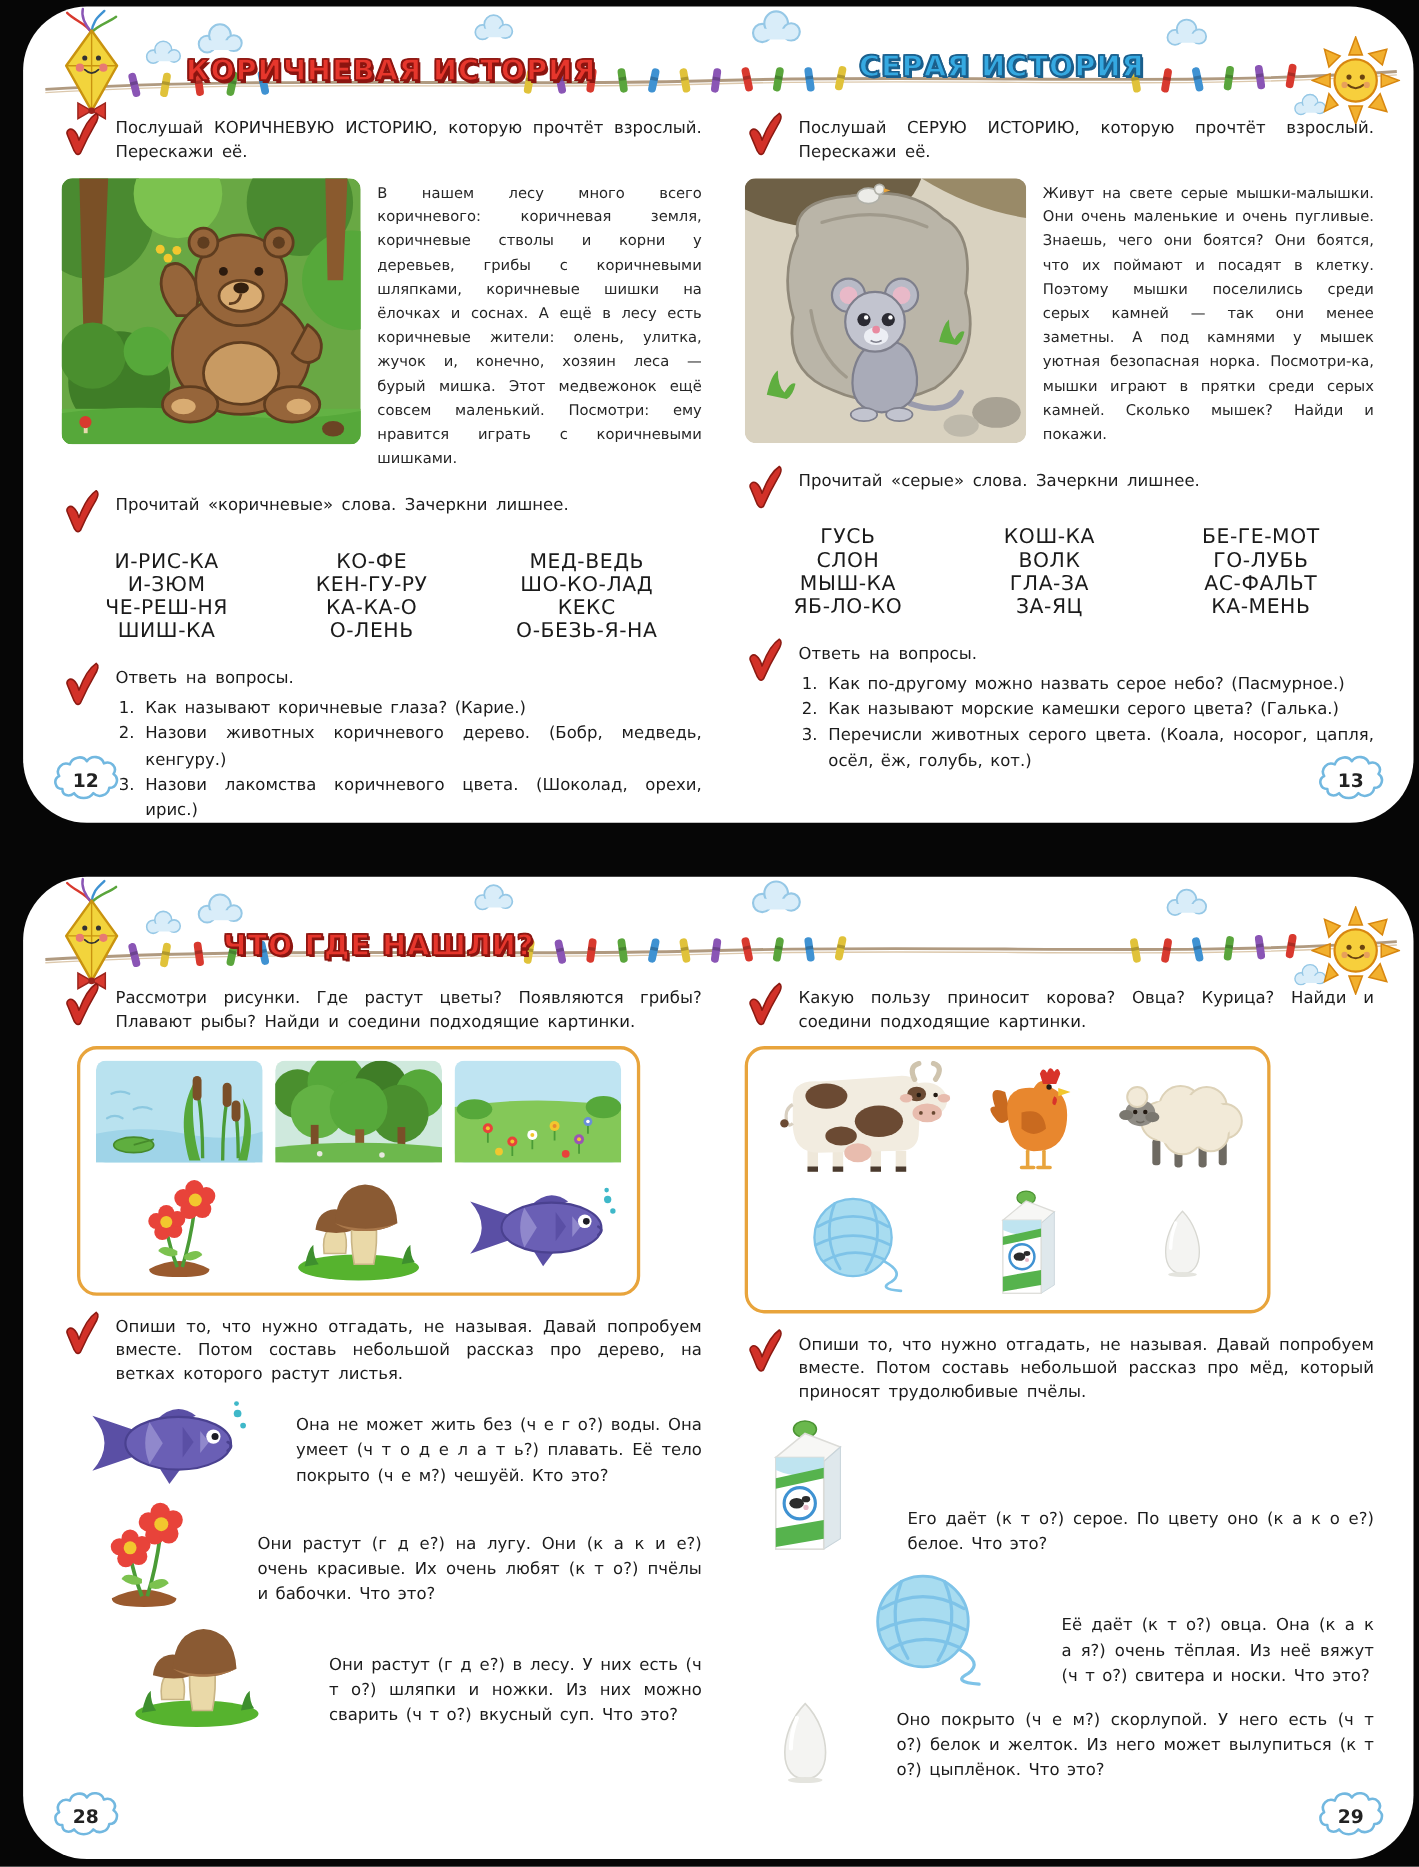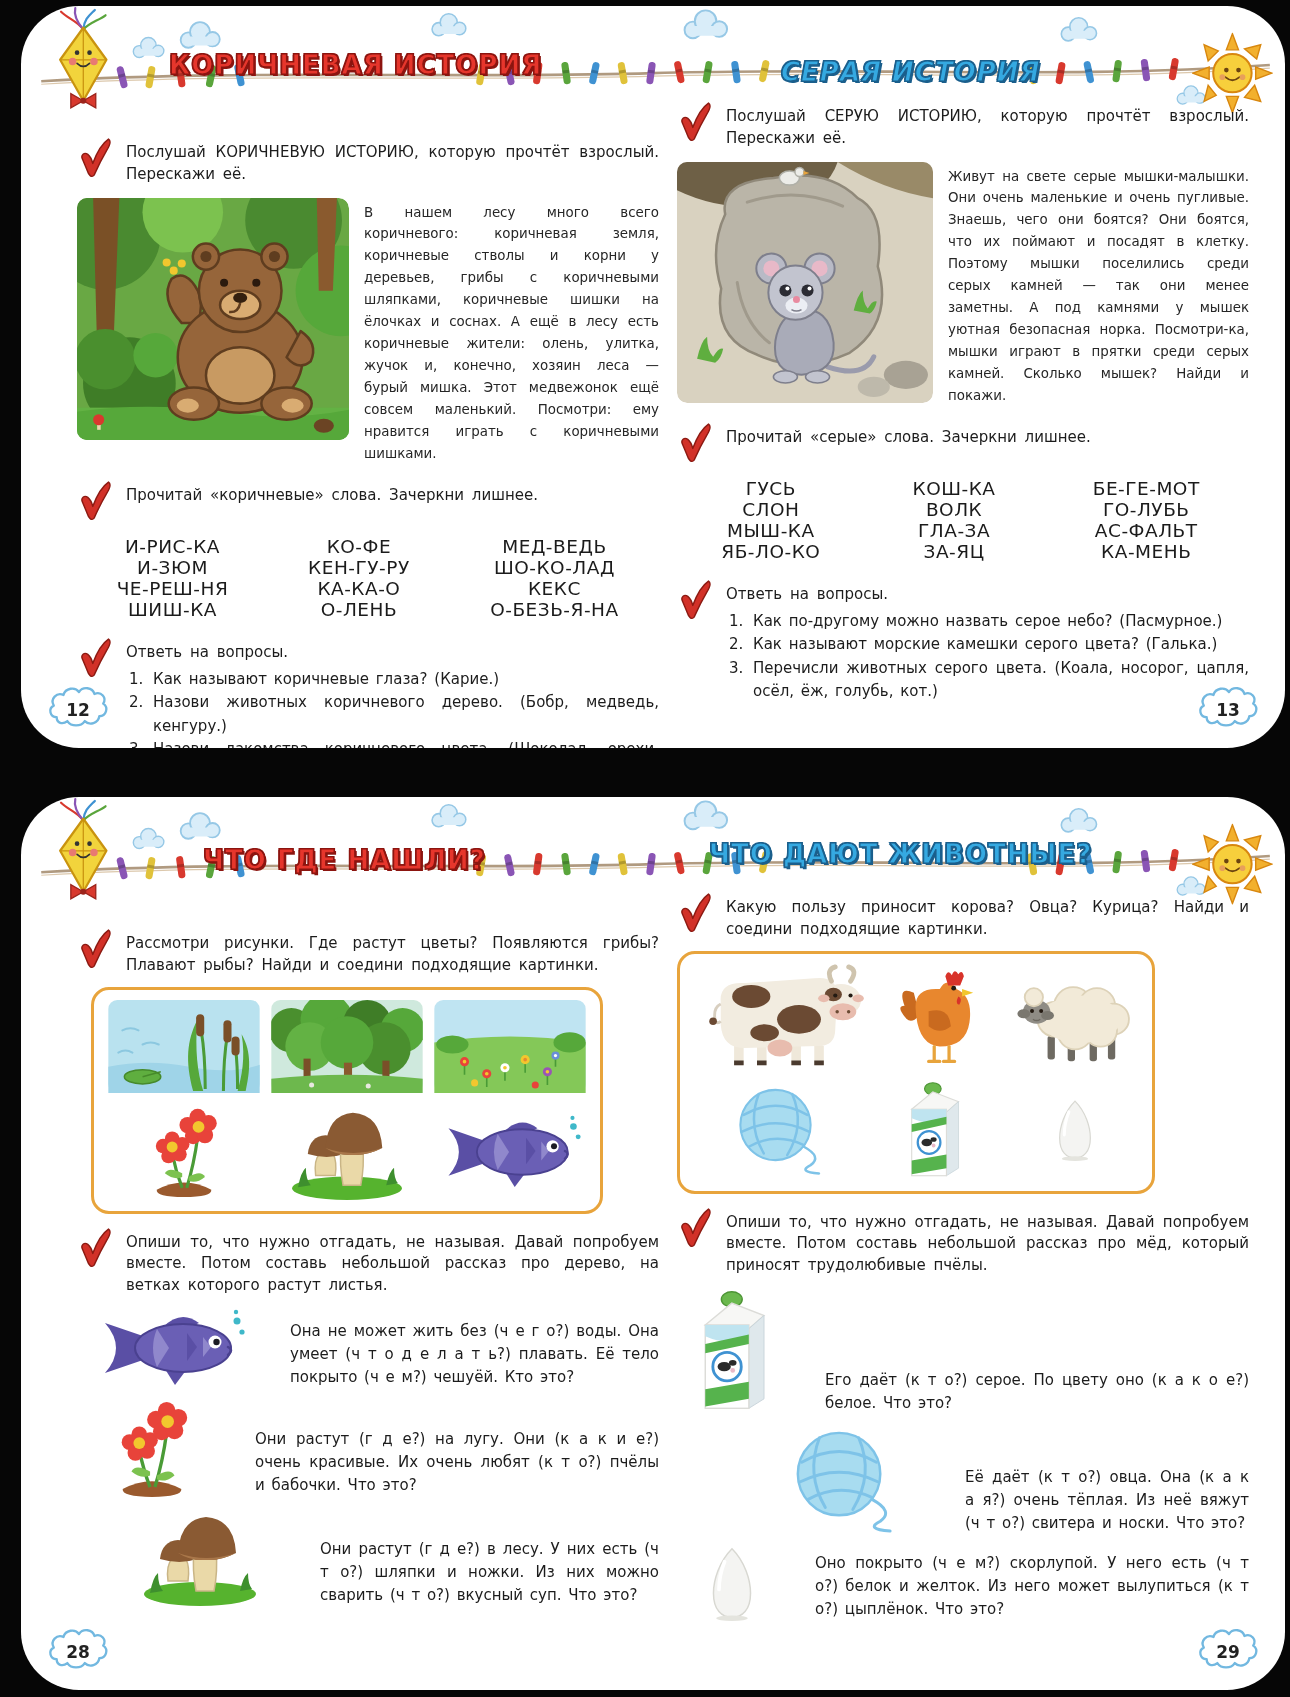--- a/index.html
+++ b/index.html
@@ -15,26 +15,26 @@
 
   .header{position:absolute;top:0;left:0;width:100%;height:112px;}
   .header .ropesvg{position:absolute;inset:0;width:100%;height:100%;}
   .title{position:absolute;font-weight:800;white-space:nowrap;text-align:center;letter-spacing:1px;
          font-size:26px;line-height:1;}
   .t-red{color:#e6362c;-webkit-text-stroke:1.2px #8c1510;
     text-shadow:-1px -1px 0 #8c1510,1px -1px 0 #8c1510,-1px 1px 0 #8c1510,2px 2px 0 #8c1510;}
   .t-blue{color:#35a9e1;-webkit-text-stroke:1.2px #1b5f8c;
     text-shadow:-1px -1px 0 #1b5f8c,1px -1px 0 #1b5f8c,-1px 1px 0 #1b5f8c,2px 2px 0 #1b5f8c;}
   #spread1 .t-left{left:148px;top:46px;width:312px;}
-  #spread1 .t-right{left:760px;top:53px;width:244px;font-style:italic;}
+  #spread1 .t-right{left:760px;top:42px;width:244px;}
   #spread2 .t-left{left:182px;top:50px;width:280px;}
   #spread2 .t-right{left:688px;top:44px;width:360px;}
 
   .col{position:absolute;top:98px;}
-  .col-l{left:56px;width:582px;margin-top:36px;}
+  .col-l{left:35px;width:582px;}
   .col-r{left:656px;width:572px;}
 
   .task{display:flex;gap:13px;margin-bottom:10px;align-items:flex-start;}
   .chk{flex:0 0 36px;width:36px;height:42px;margin-top:-3px;}
   .task p{margin:2px 0 0;font-size:15px;line-height:1.45;color:#1c1c1c;text-align:justify;word-spacing:3px;}
   .qblock{flex:1;}
   .qhead{margin:2px 0 0;font-size:15px;color:#1c1c1c;}
   ol.qs{margin:4px 0 0;padding-left:24px;font-size:15px;line-height:1.55;color:#1c1c1c;}
   ol.qs li{padding-left:3px;text-align:justify;word-spacing:2px;}
 
@@ -645,21 +645,20 @@
     <svg class="ropesvg" viewBox="0 0 1250 110">
       <use href="#sym-headerline" width="1250" height="110"></use>
       <g transform="translate(22,0) scale(0.88)">
           <use href="#sym-kite" width="90" height="120"></use>
         </g>
       <g transform="translate(1158,26)">
           <use href="#sym-sun" width="80" height="80"></use>
         </g>
     </svg>
     <div class="title t-red t-left">ЧТО ГДЕ НАШЛИ?</div>
-    <div class="title t-blue t-right">ЧТО ДАЮТ ЖИВОТНЫЕ?</div>
   </div>
 
   <div class="col col-l">
     <div class="task">
       <svg class="chk" viewBox="0 0 40 46">
           <use href="#sym-check"></use>
         </svg>
       <p>Рассмотри рисунки. Где растут цветы? Появляются грибы? Плавают рыбы? Найди и соедини подходящие картинки.</p>
     </div>
     <div class="picbox" style="width:482px;margin-left:14px">

